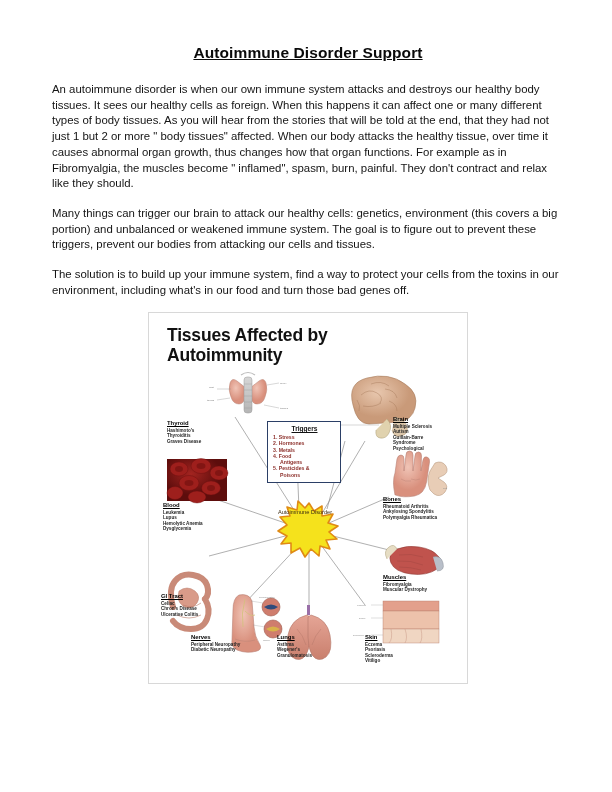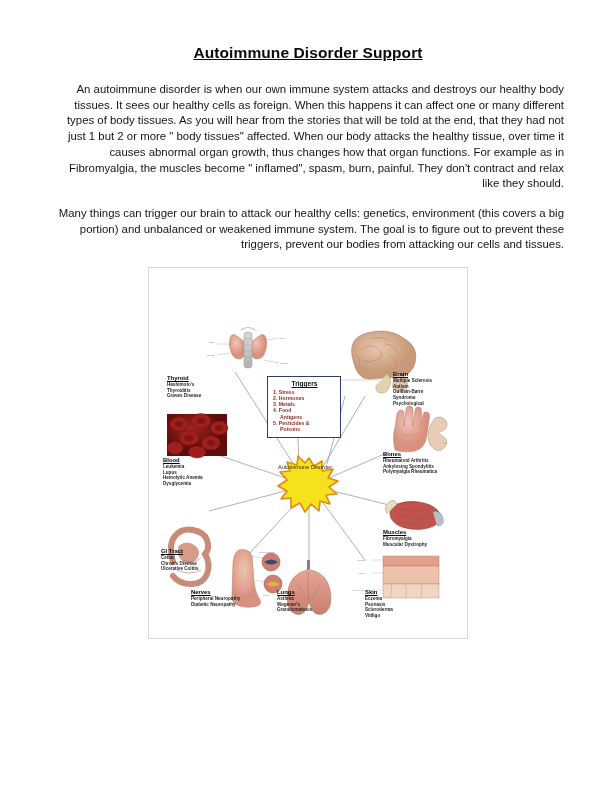--- a/index.html
+++ b/index.html
@@ -28,21 +28,21 @@
     font-weight: bold;
     text-decoration: underline;
     letter-spacing: 0.1px;
     margin: 0 0 20px 0;
     color: #0a0a0a;
   }
   .para {
     font-size: 11.4px;
     line-height: 15.7px;
     margin: 0 0 14px 0;
-    text-align: right;
+    text-align: left;
     color: #141414;
     max-width: 516px;
   }
   
   .figure {
     position: relative;
     margin: 8px 0 0 96px;
     width: 320px;
     height: 372px;
     background: #ffffff;
@@ -134,23 +134,25 @@
 </style>
 </head>
 <body>
 
 <div class="page">
 
   <h1 class="doc-title">Autoimmune Disorder Support</h1>
 
   <p class="para">An autoimmune disorder is when our own immune system attacks and destroys our healthy body tissues. It sees our healthy cells as foreign. When this happens it can affect one or many different types of body tissues. As you will hear from the stories that will be told at the end, that they had not just 1 but 2 or more " body tissues" affected. When our body attacks the healthy tissue, over time it causes abnormal organ growth, thus changes how that organ functions. For example as in Fibromyalgia, the muscles become " inflamed", spasm, burn, painful. They don't contract and relax like they should.</p>
   <p class="para">Many things can trigger our brain to attack our healthy cells: genetics, environment (this covers a big portion) and unbalanced or weakened immune system. The goal is to figure out to prevent these triggers, prevent our bodies from attacking our cells and tissues.</p>
+  <p class="para">The solution is to build up your immune system, find a way to protect your cells from the toxins in our environment, including what's in our food and turn those bad genes off.</p>
 
   <div class="figure">
 
+    <div class="fig-title">Tissues Affected by Autoimmunity</div>
 
     <svg class="fig-canvas" viewBox="0 0 320 372">
       <defs>
         <radialGradient id="gFlesh" cx="40%" cy="35%">
           <stop offset="0%" stop-color="#f0c4b6"></stop>
           <stop offset="100%" stop-color="#d9907d"></stop>
         </radialGradient>
         <radialGradient id="gBrain" cx="40%" cy="35%">
           <stop offset="0%" stop-color="#e8c7ae"></stop>
           <stop offset="100%" stop-color="#c99a79"></stop>

